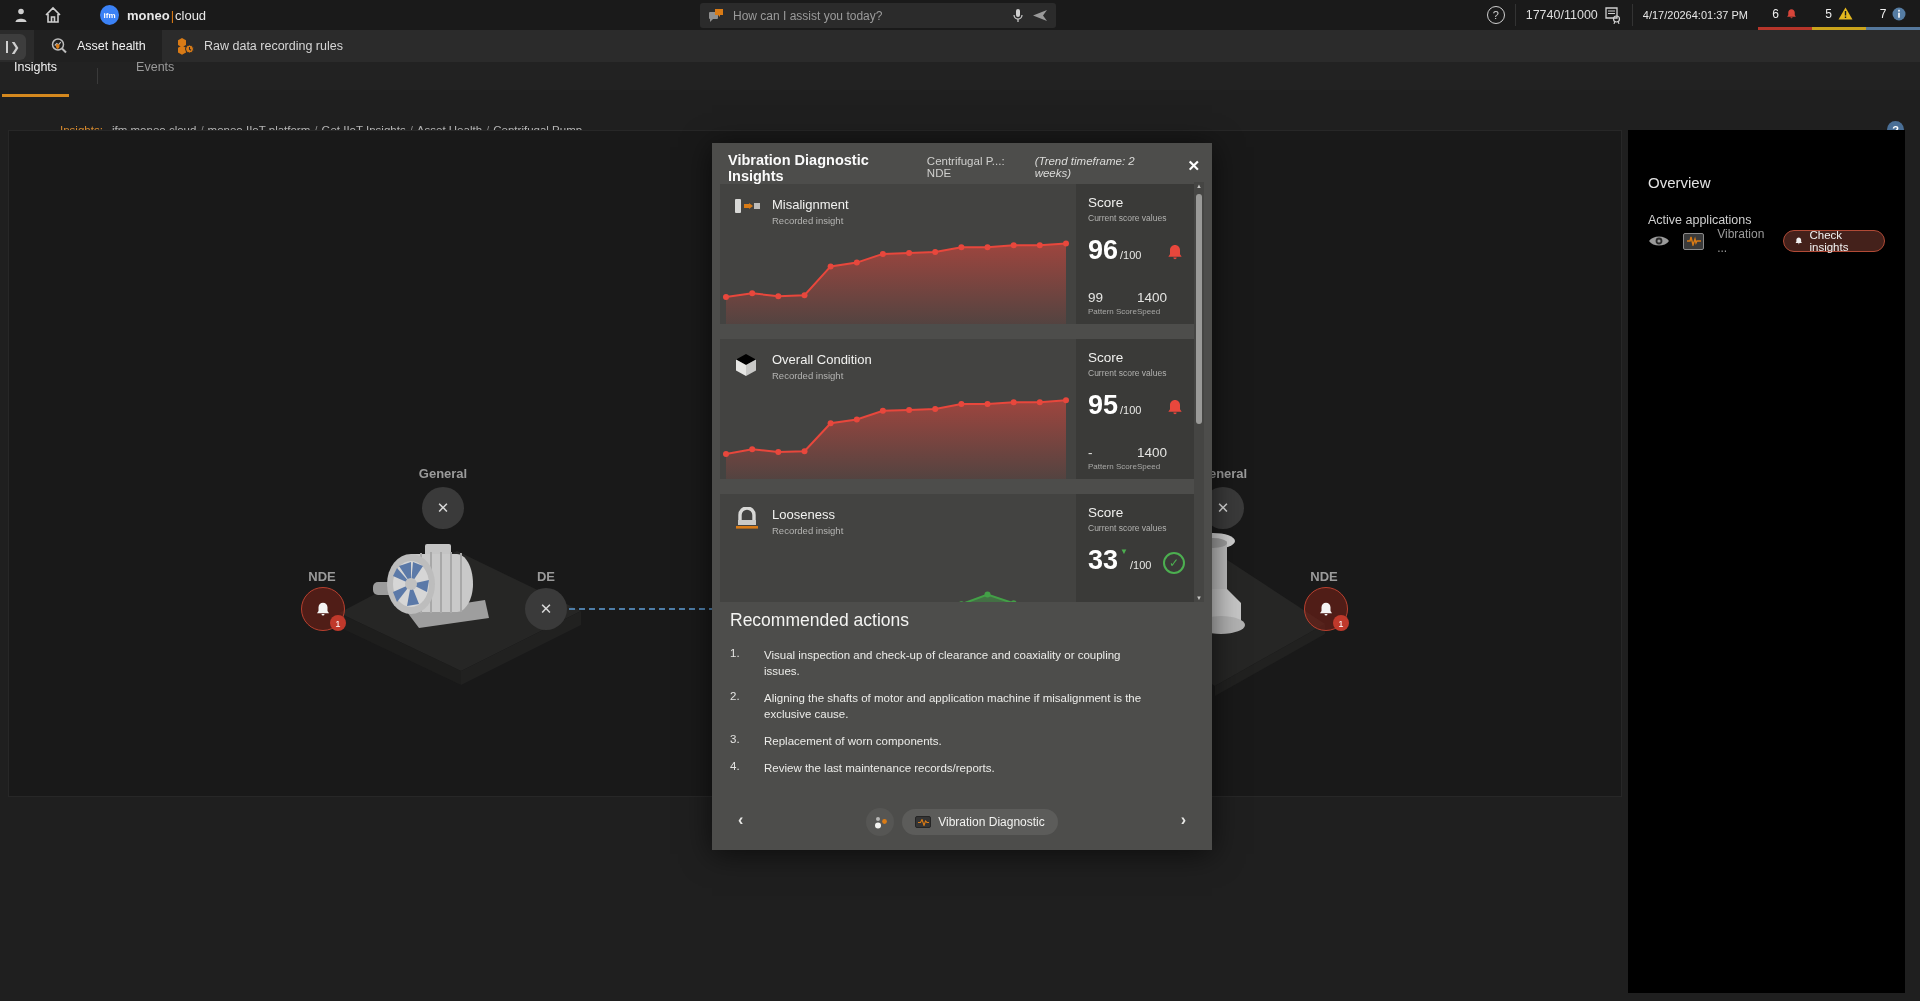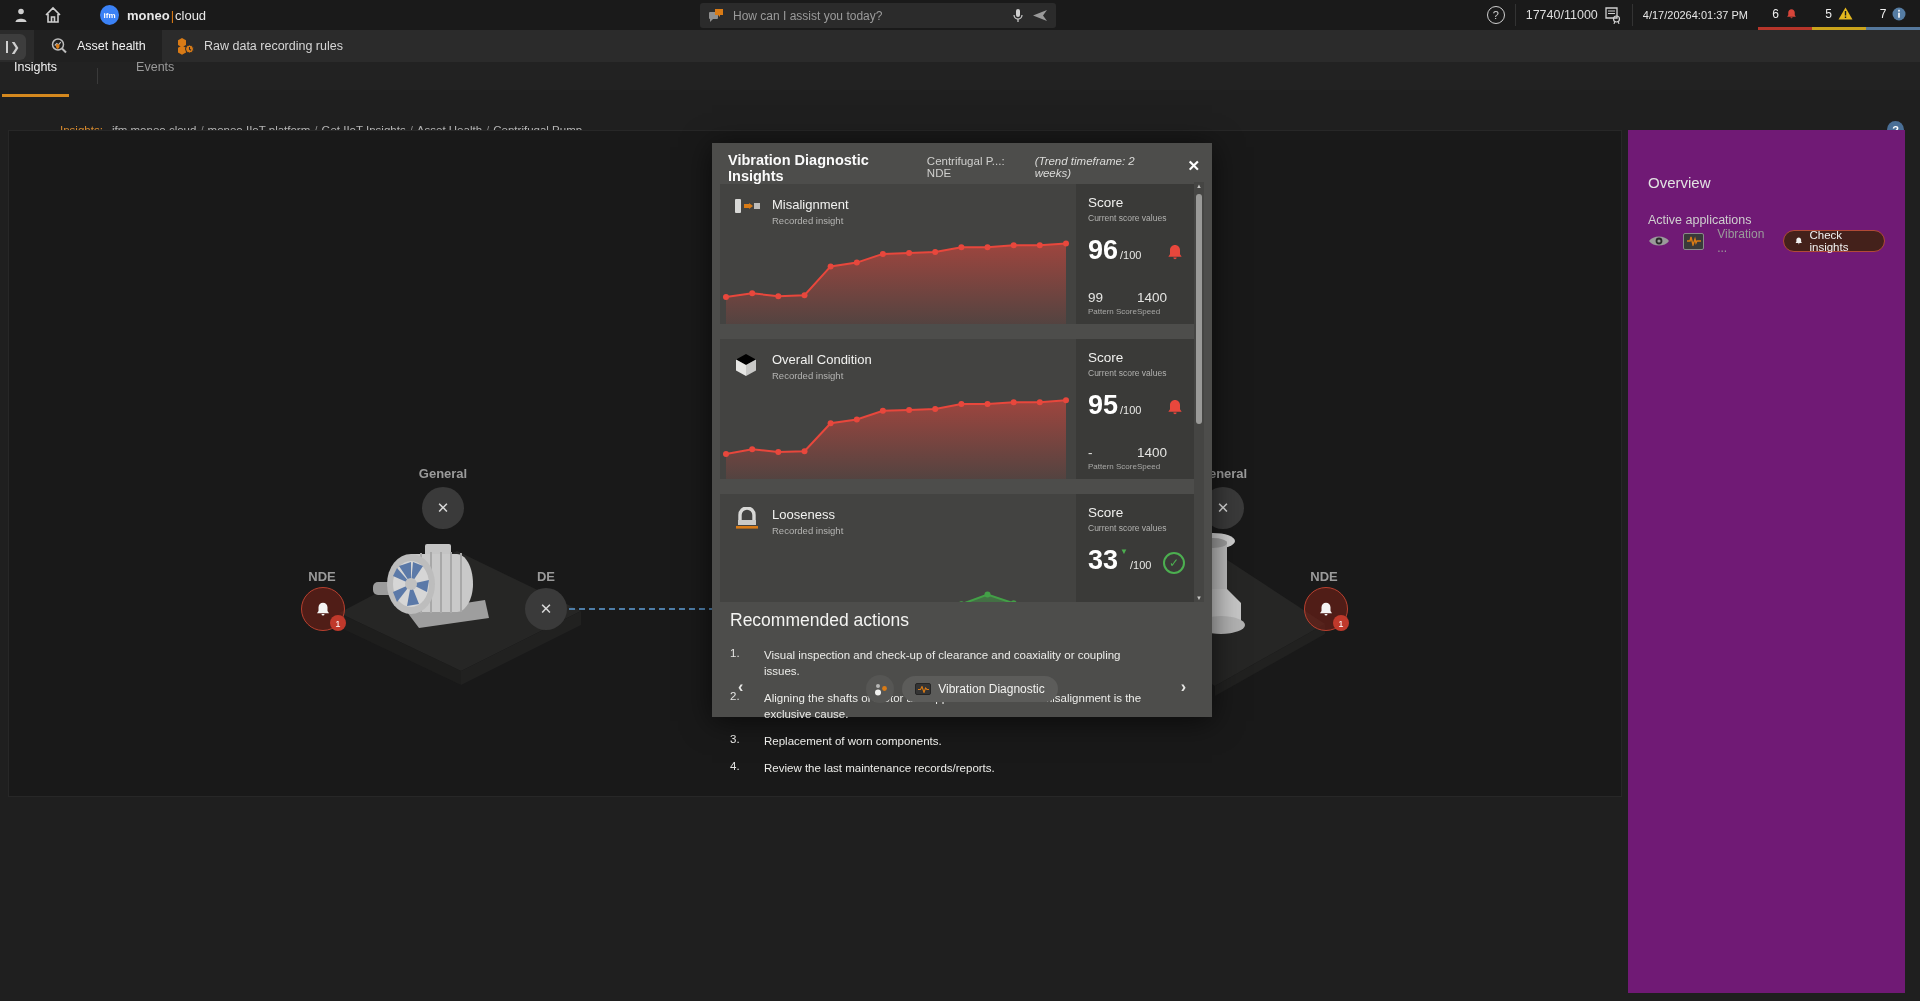--- a/index.html
+++ b/index.html
@@ -51,30 +51,30 @@
 
   
   .canvas { position:absolute; left:8px; top:130px; width:1614px; height:667px; background:#191919; border:1px solid #272727; overflow:hidden; }
   .asset-label { position:absolute; transform:translateX(-50%); font-size:13px; color:#9b9b9b;font-weight:bold; }
   .xcircle { position:absolute; width:42px; height:42px; border-radius:50%; background:#3a3a3a; color:#d9d9d9; font-size:15px; display:flex; align-items:center; justify-content:center; transform:translate(-50%,-50%); }
   .alarm-node { position:absolute; width:44px; height:44px; border-radius:50%; background:rgba(125,32,22,.55); border:1.5px solid #b8402f; transform:translate(-50%,-50%); display:flex; align-items:center; justify-content:center; }
   .alarm-node .badge { position:absolute; right:-2px; bottom:-1px; width:16px; height:16px; border-radius:50%; background:#c0392b; color:#fff; font-size:9.5px; display:flex; align-items:center; justify-content:center; }
   .dashline { position:absolute; border-top:2px dashed #4d7da8; }
 
   
-  .ovpanel { position:absolute; left:1628px; top:130px; width:277px; height:863px; background:#701a75; padding:18px 20px; }
+  .ovpanel { position:absolute; left:1628px; top:130px; width:277px; height:863px; background:#000000; padding:18px 20px; }
   .ov-title { font-size:15px; color:#e2e2e2; margin:26px 0 0; }
   .ov-sub { font-size:12.5px; color:#cfcfcf; margin:22px 0 0; }
   .ov-row { display:flex; align-items:center; gap:13px; margin-top:0; }
   .ov-app-name { font-size:12px; color:#9a9a9a; }
   .pill-check { display:flex; align-items:center; gap:6px; height:22px; padding:0 10px; border-radius:11px; background:#44211b; border:1px solid #b14a36; color:#f2f2f2; font-size:11.5px; }
   .wave-ic { width:24px; height:17px; border:1px solid #8a8a8a; border-radius:2px; background:#3a3a3a; display:flex; align-items:center; justify-content:center; }
 
   
-  .modal { position:absolute; left:712px; top:143px; width:500px; height:574px; background:#4d4d4b; box-shadow:0 4px 28px rgba(0,0,0,.6); z-index:10; }
+  .modal { position:absolute; left:712px; top:143px; width:500px; height:707px; background:#4d4d4b; box-shadow:0 4px 28px rgba(0,0,0,.6); z-index:10; }
   .m-head { display:flex; align-items:baseline; height:36px; padding:9px 12px 0 16px; gap:7px; }
   .m-title { font-size:14.5px; font-weight:bold; color:#fafafa; }
   .m-sub { font-size:11.5px; color:#cfcfcd; }
   .m-frame { margin-left:auto; font-size:11.5px; font-style:italic; color:#dcdcda; }
   .m-close { margin-left:12px; color:#fff; font-size:15px; font-weight:bold; align-self:center; }
   .cards-viewport { position:relative; margin:3px 8px 0; height:420px; overflow:hidden; }
   .cards-inner { position:absolute; left:0; top:2px; width:476px; }
   .card { display:flex; height:140px; margin-bottom:15px; background:#434341; }
   .card-main { position:relative; width:356px; }
   .card-ic { position:absolute; left:13px; top:13px; }

